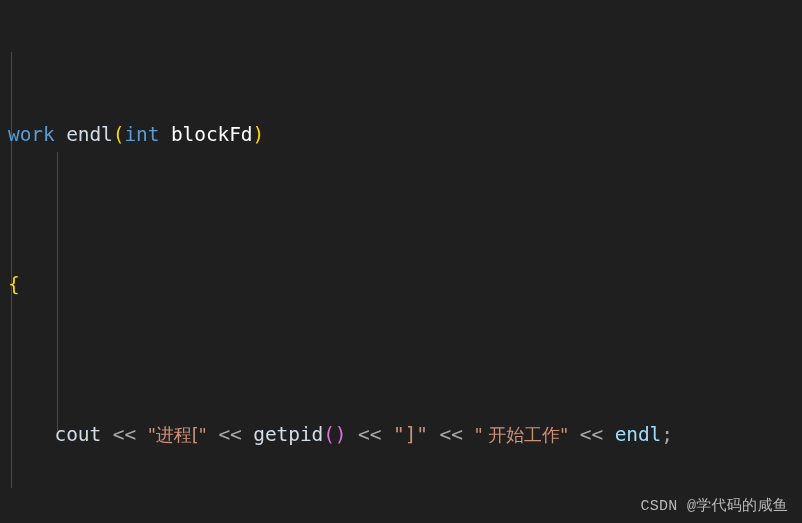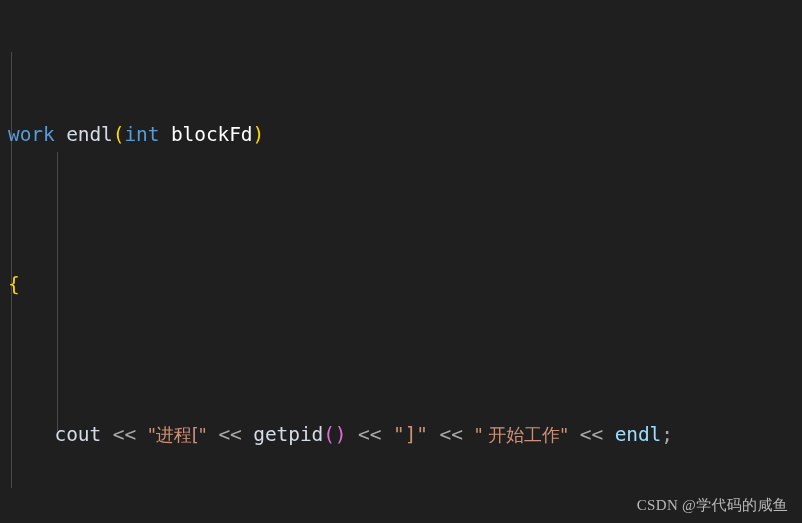--- a/index.html
+++ b/index.html
@@ -58,21 +58,21 @@
   .str     { color: #ce9178; }            
   .op      { color: #a8a8a8; }            
   .br-y    { color: #ffd700; }            
   .br-p    { color: #da70d6; }            
   .cn      { font-family: "DejaVu Sans", sans-serif; font-size: 18px; }
 
   #watermark {
     position: absolute;
     right: 14px;
     bottom: 8px;
-    font-family: Liberation Serif, serif;
+    font-family: Liberation Mono, monospace;
     font-size: 15px;
     color: #b9b9b9;
     letter-spacing: 0.3px;
     white-space: pre;
   }
 </style>
 </head>
 <body>
 
 <div id="editor">

